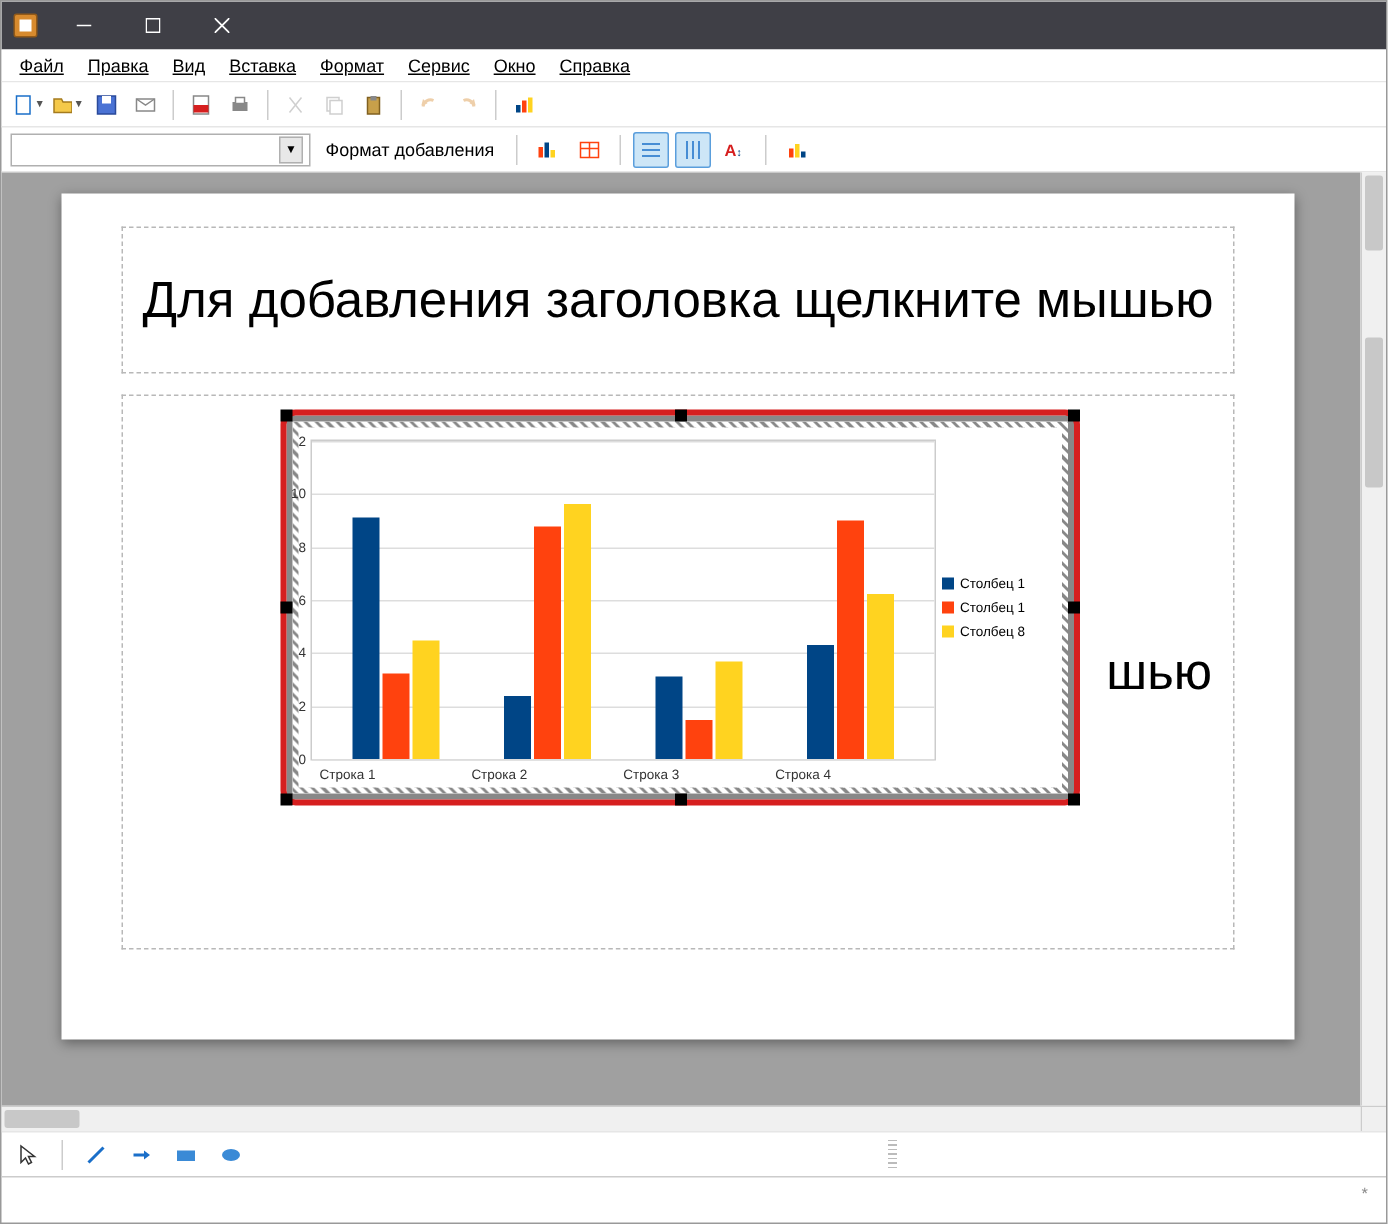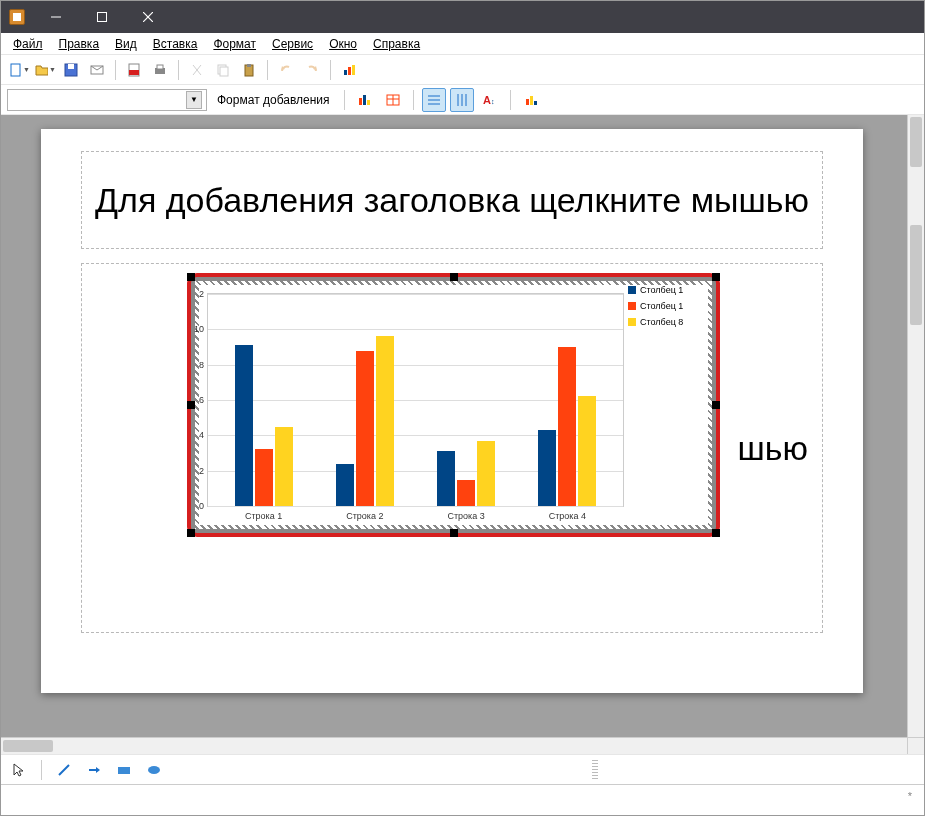--- a/index.html
+++ b/index.html
@@ -62,22 +62,22 @@
 .chart-inner { position: absolute; inset: 8px; background: #fff; display: flex; }
 .plot-wrap { flex: 1; display: flex; flex-direction: column; padding: 8px 4px 4px 8px; }
 .plot { flex: 1; position: relative; border: 1px solid #ccc; }
 .gridline { position: absolute; left: 0; right: 0; height: 1px; background: #ddd; }
 .ytick { position: absolute; right: 100%; margin-right: 4px; font-size: 9px; color: #333; transform: translateY(-50%); }
 .bars { position: absolute; inset: 0; display: flex; align-items: flex-end; padding: 0 6px; }
 .group { flex: 1; display: flex; align-items: flex-end; justify-content: center; gap: 2px; height: 100%; position: relative; }
 .bar { width: 18px; }
 .c1{background:#004586}.c2{background:#ff420e}.c3{background:#ffd320}
 .xlabels { display: flex; font-size: 9px; color: #333; padding: 4px 6px 0 6px; }
-.xlabels span { flex: 1; text-align: center; }
-.legend { width: 80px; display: flex; flex-direction: column; justify-content: flex-start; gap: 6px; font-size: 9px; padding-right: 6px; }
+.xlabels span { flex: 1; text-align: left; }
+.legend { width: 80px; display: flex; flex-direction: column; justify-content: center; gap: 6px; font-size: 9px; padding-right: 6px; }
 .lg { display: flex; align-items: center; gap: 4px; }
 .sw { width: 8px; height: 8px; }
 
 
 .hscroll-row { height: 17px; display: flex; border-top: 1px solid #ccc; }
 .hscroll { flex: 1; background: #f0f0f0; position: relative; }
 .hscroll .thumb { position: absolute; left: 2px; top: 2px; bottom: 2px; width: 50px; background: #c8c8c8; border-radius: 2px; }
 .corner { width: 17px; background: #f0f0f0; border-left: 1px solid #ccc; }
 
 

